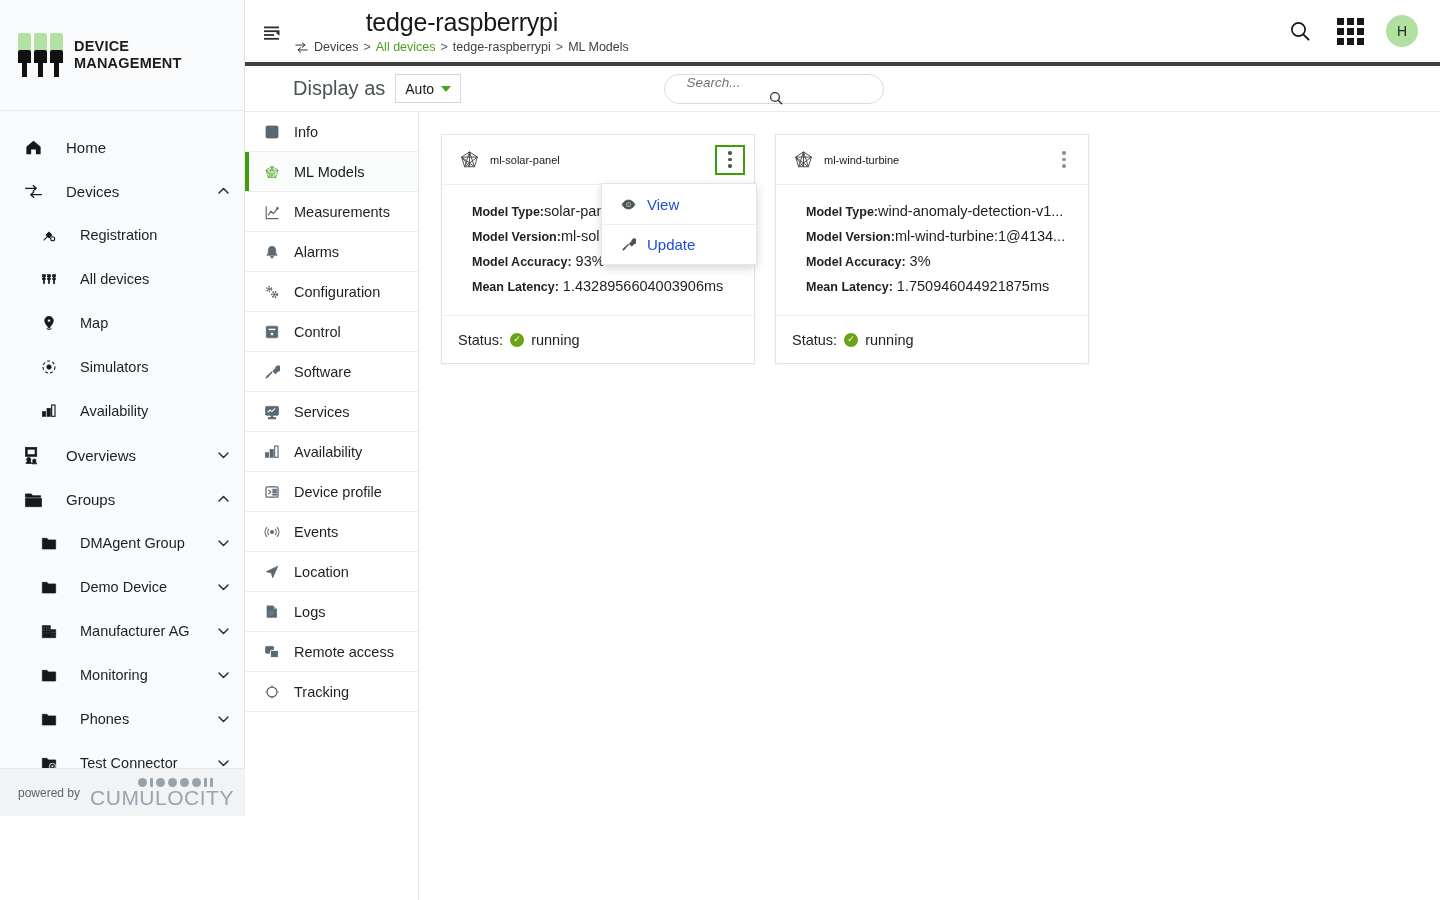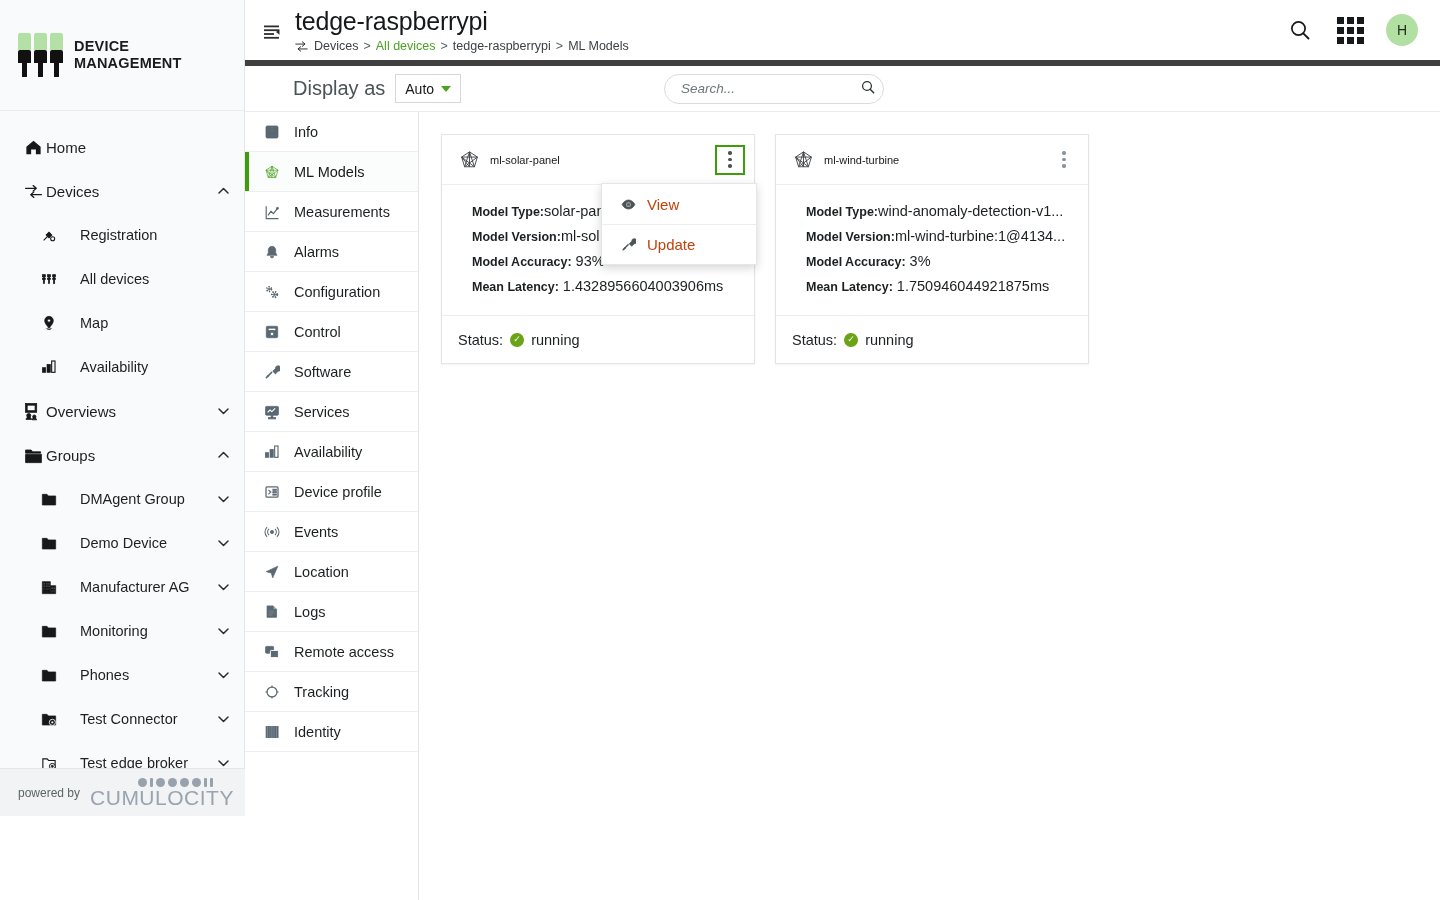--- a/index.html
+++ b/index.html
@@ -42,42 +42,42 @@
   .nav-item {
     display: flex; align-items: center;
     height: 44px; padding-left: 20px; padding-right: 14px;
     font-size: 15px; color: #1c2022; cursor: pointer;
     position: relative;
   }
   .nav-item .ic {
     width: 26px; min-width: 26px; display: flex; align-items: center; justify-content: center;
     color: #16181a;
   }
-  .nav-item .lbl { flex: 1; white-space: nowrap; }
+  .nav-item .lbl { margin-left: 20px; flex: 1; white-space: nowrap; }
   .nav-item.sub { padding-left: 36px; font-size: 14.5px; }
   .nav-item.sub .lbl { margin-left: 18px; }
   .nav-item .chev { color: #2b2f31; font-size: 11px; display:flex; align-items:center; }
   .powered {
     position: absolute; bottom: 0; left: 0; width: 245px; height: 48px;
     background: #f1f3f5; border-top: 1px solid #e4e6e8;
     display: flex; align-items: center; gap: 10px; padding-left: 18px;
   }
   .powered .pb { font-size: 12px; color: #5b6467; }
   .powered .cm { display: flex; flex-direction: column; align-items: flex-start; }
   .powered .dots { display: flex; gap: 3px; align-items: center; margin-left: 48px; margin-bottom: 1px;}
   .powered .dots i { display:block; width: 9px; height: 9px; border-radius: 50%; background: #98a2ad; }
   .powered .dots i.s { width: 3px; height: 9px; border-radius: 1px; }
   .powered .cname { font-size: 21px; letter-spacing: .5px; color: #9aa4ae; line-height: 20px; }
 
   
   .right { flex: 1; display: flex; flex-direction: column; height: 900px; min-width: 0; }
   .topbar {
     height: 66px; min-height: 66px; background: #fff;
-    border-bottom: 6px solid #404040;
-    display: flex; align-items: center; padding: 0 22px 0 16px;
+    border-bottom: 4px solid #404040;
+    display: flex; align-items: center; padding: 0 22px 0 16px; text-align: center;
   }
   .collapse-btn { width: 22px; height: 22px; display: flex; align-items: center; justify-content: center; cursor: pointer; color: #2b2f31; margin-top: 4px;}
   .title-wrap { margin-left: 12px; display: flex; flex-direction: column; justify-content: center; }
   .page-title { font-size: 25px; font-weight: normal; color: #16181a; line-height: 29px; letter-spacing: -.2px;}
   .crumbs { display: flex; align-items: center; gap: 5px; font-size: 12.5px; color: #3b4245; margin-top: 3px;}
   .crumbs .cic { display:flex; align-items:center; color:#2b2f31; margin-right:1px;}
   .crumbs a { color: #4aa222; text-decoration: none; cursor: pointer; }
   .crumbs .sep { color: #55605f; }
   .topbar-actions { margin-left: auto; display: flex; align-items: center; gap: 22px; }
   .tb-icon { width: 28px; height: 28px; display: flex; align-items: center; justify-content: center; cursor: pointer; color: #16181a;}
@@ -97,21 +97,21 @@
   .display-as-label { font-size: 20px; color: #4a5356; margin-right: 10px; }
   .display-select {
     border: 1px solid #d4d8da; background: #fff; height: 29px;
     display: flex; align-items: center; padding: 0 9px; gap: 7px;
     font-size: 14px; color: #16181a; cursor: pointer;
   }
   .display-select .caret { width: 0; height: 0; border-left: 5px solid transparent; border-right: 5px solid transparent; border-top: 6px solid #4aa222; }
   .search-box {
     margin-left: 203px; width: 220px; height: 30px;
     border: 1px solid #d9dcde; border-radius: 16px; background: #fff;
-    display: flex; align-items: center; padding: 0 12px 0 16px;
+    display: flex; align-items: center; padding: 0 12px 0 16px; flex-direction: column;
   }
   .search-box input {
     flex: 1; border: none; outline: none; font-size: 13.5px;
     font-family: "Liberation Sans", sans-serif; font-style: italic; color: #2b3033;
     background: transparent;
   }
   .search-box input::placeholder { color: #6d767a; font-style: italic; }
 
   .body-split { flex: 1; display: flex; min-height: 0; background: #fff; }
   .subnav {
@@ -168,21 +168,21 @@
     display: inline-flex; align-items: center; justify-content: center;
     color: #fff; font-size: 9px; line-height: 1;
   }
   .dropdown {
     position: absolute; top: 48px; left: 159px; width: 156px;
     background: #fff; border: 1px solid #e4e6e8;
     box-shadow: 0 3px 9px rgba(0,0,0,.17); z-index: 40;
   }
   .dd-item {
     height: 40px; display: flex; align-items: center; gap: 11px;
-    padding-left: 18px; font-size: 15px; color: #c2410c; cursor: pointer;
+    padding-left: 18px; font-size: 15px; color: #1d4ed8; cursor: pointer;
   }
   .dd-item + .dd-item { border-top: 1px solid #eceef0; }
   .dd-item .ddic { width: 16px; display: flex; align-items: center; justify-content: center; color: #4a5356; }
 </style>
 </head>
 <body>
 
 <div class="app">
 
   <aside class="navigator">
@@ -264,20 +264,29 @@
           </div>
           <div class="nav-item sub">
             <span class="ic">
               <svg width="16" height="16" viewBox="0 0 24 24" fill="none" stroke="#16181a">
                 <path d="M12 2C8.4 2 5.5 4.9 5.5 8.5c0 4.6 6.5 11 6.5 11s6.5-6.4 6.5-11C18.5 4.9 15.6 2 12 2z" fill="#16181a"></path>
                 <ellipse cx="12" cy="20.5" rx="3.2" ry="1.2" fill="none" stroke="#16181a" stroke-width="1.3"></ellipse>
                 <circle cx="12" cy="8.4" r="2.3" fill="#f9fafb"></circle>
               </svg>
             </span>
             <span class="lbl">Map</span>
+          </div>
+          <div class="nav-item sub">
+            <span class="ic">
+              <svg width="16" height="16" viewBox="0 0 24 24" fill="none" stroke="#16181a">
+                <circle cx="12" cy="12" r="9" stroke="#16181a" stroke-width="1.6" stroke-dasharray="4.5 3.2" fill="none"></circle>
+                <circle cx="12" cy="12" r="3.4" fill="#16181a"></circle>
+              </svg>
+            </span>
+            <span class="lbl">Simulators</span>
           </div>
           <div class="nav-item sub">
             <span class="ic">
               <svg width="16" height="16" viewBox="0 0 24 24" fill="none" stroke="#16181a">
                 <rect x="2" y="13" width="5" height="7" fill="#16181a"></rect>
                 <rect x="9" y="8" width="5" height="12" fill="#16181a"></rect>
                 <rect x="16" y="3" width="5" height="17" fill="none" stroke="#16181a" stroke-width="1.7"></rect>
               </svg>
             </span>
             <span class="lbl">Availability</span>
@@ -681,36 +690,20 @@
               <span class="slbl">Remote access</span>
             </div>
             <div class="subnav-item">
               <span class="sic">
                 <svg width="16" height="16" viewBox="0 0 20 20" fill="none" stroke="#5a6872">
                   <circle cx="10" cy="10" r="6.2" fill="none" stroke="#5a6872" stroke-width="1.5"></circle>
                   <path d="M10 1.8v2.6M10 15.6v2.6M1.8 10h2.6M15.6 10h2.6" stroke="#5a6872" stroke-width="1.5"></path>
                 </svg>
               </span>
               <span class="slbl">Tracking</span>
-            </div>
-            <div class="subnav-item">
-              <span class="sic">
-                <svg width="16" height="16" viewBox="0 0 20 20" fill="none" stroke="#5a6872">
-                  <g fill="#5a6872">
-                    <rect x="2.6" y="3" width="1.4" height="14"></rect>
-                    <rect x="5" y="3" width="1" height="14"></rect>
-                    <rect x="7" y="3" width="1.6" height="14"></rect>
-                    <rect x="9.6" y="3" width="1" height="14"></rect>
-                    <rect x="11.6" y="3" width="1.6" height="14"></rect>
-                    <rect x="14.2" y="3" width="1" height="14"></rect>
-                    <rect x="16.2" y="3" width="1.4" height="14"></rect>
-                  </g>
-                </svg>
-              </span>
-              <span class="slbl">Identity</span>
             </div>
           </div>
       </nav>
 
       <div class="content">
         <div class="cards" id="cards-list">
             <div class="card">
               <div class="card-head">
                 <span class="mic">
                   <svg width="21" height="21" viewBox="0 0 24 22" fill="none" stroke="#3f4447">

